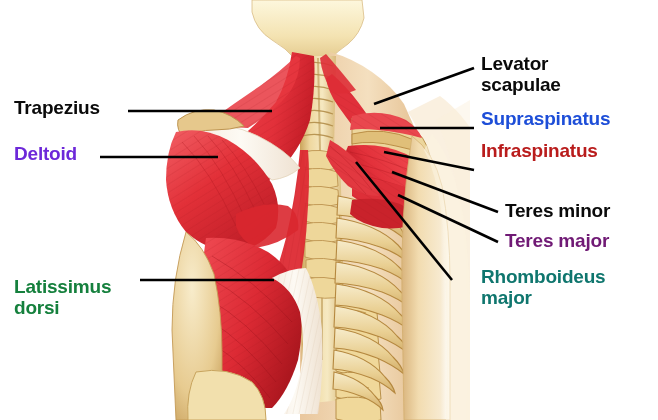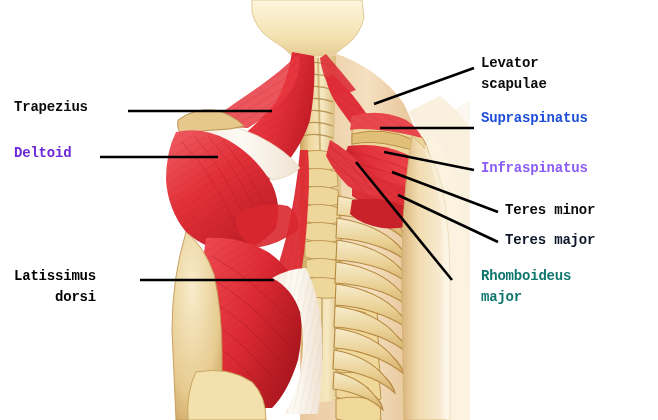--- a/index.html
+++ b/index.html
@@ -1,21 +1,21 @@
 <!DOCTYPE html>
 <html><head>
 <meta charset="utf-8">
 <style>
   html,body{margin:0;padding:0;background:#ffffff;}
   body{width:658px;height:420px;overflow:hidden;
        font-family:"Liberation Sans", sans-serif;}
   #stage{position:relative;width:658px;height:420px;background:#fff;}
   svg.fig{position:absolute;left:0;top:0;width:658px;height:420px;display:block;}
-  .lbl{position:absolute;font-family:Liberation Mono, monospace;
-       font-weight:bold;color:#0a0a0a;font-size:14px;line-height:21px;
+  .lbl{position:absolute;font-family:Liberation Sans, sans-serif;
+       font-weight:bold;color:#0a0a0a;font-size:19px;line-height:21px;
        white-space:pre-line;letter-spacing:-0.2px;}
   .lbl.r{text-align:left;}
   .lbl.l{text-align:left;}
 </style>
 </head>
 <body>
 
 <div id="stage">
 
   <svg class="fig" viewBox="0 0 658 420">
@@ -309,25 +309,25 @@
         <line x1="474" y1="170" x2="384" y2="152" stroke="#000000"></line>
         <line x1="498" y1="212" x2="392" y2="172" stroke="#000000"></line>
         <line x1="498" y1="242" x2="398" y2="195" stroke="#000000"></line>
         <line x1="452" y1="280" x2="356" y2="162" stroke="#000000"></line>
       </g>
   </svg>
 
   <div id="label-layer">
       <div class="lbl l" style="left: 14px; top: 97px; color: rgb(10, 10, 10); text-align: center;">Trapezius</div>
       <div class="lbl l" style="left: 14px; top: 143px; color: #6d28d9;">Deltoid</div>
-      <div class="lbl l" style="left: 14px; top: 266px; color: #000000; text-align: right;">Latissimus
+      <div class="lbl l" style="left: 14px; top: 276px; color: #15803d;">Latissimus
 dorsi</div>
       <div class="lbl r" style="left: 481px; top: 53px; color: rgb(10, 10, 10);">Levator
 scapulae</div>
       <div class="lbl r" style="left: 481px; top: 108px; color: #1d4ed8;">Supraspinatus</div>
-      <div class="lbl r" style="left: 481px; top: 158px; color: #8b5cf6;">Infraspinatus</div>
+      <div class="lbl r" style="left: 481px; top: 140px; color: #b91c1c;">Infraspinatus</div>
       <div class="lbl r" style="left: 505px; top: 200px; color: rgb(10, 10, 10);">Teres minor</div>
-      <div class="lbl r" style="left: 505px; top: 230px; color: #0f172a;">Teres major</div>
+      <div class="lbl r" style="left: 505px; top: 230px; color: #701a75;">Teres major</div>
       <div class="lbl r" style="left: 481px; top: 266px; color: #0f766e;">Rhomboideus
 major</div>
     </div>
 
 </div>
 
 </body></html>

